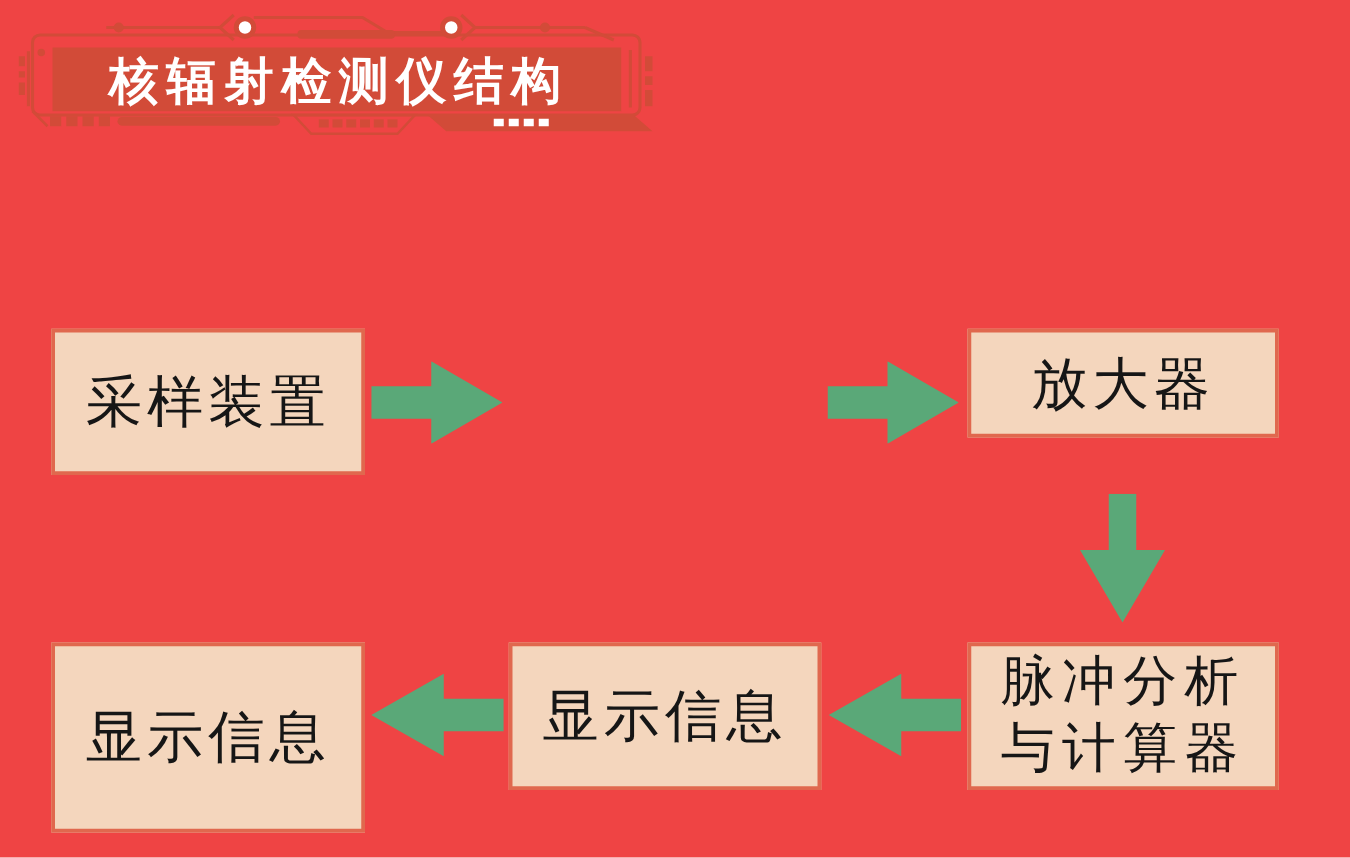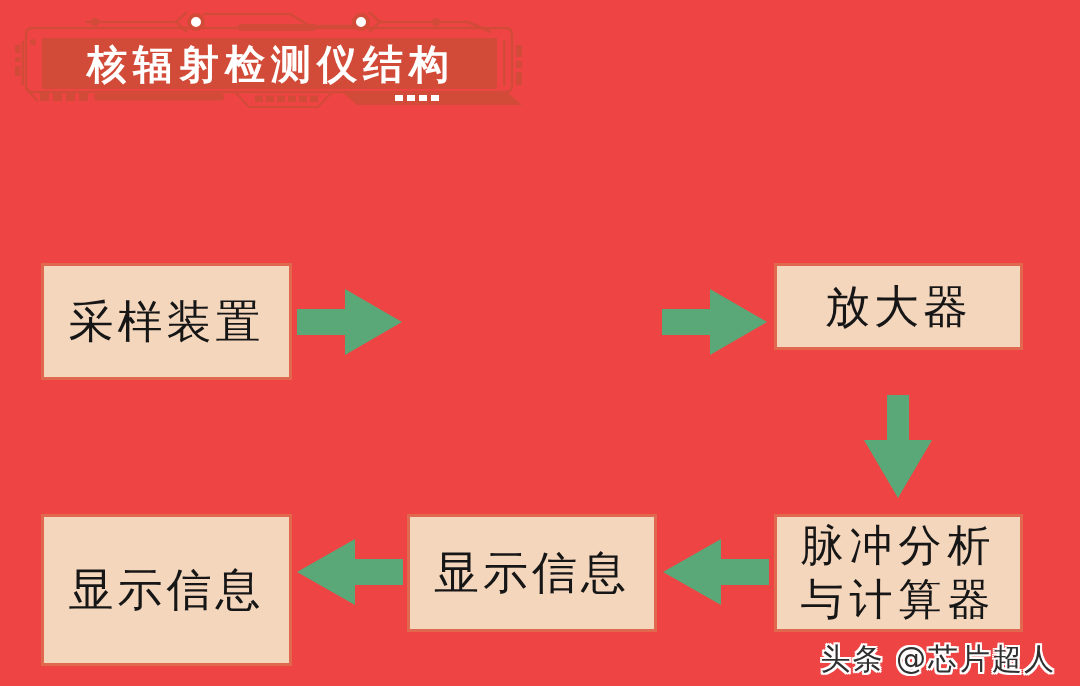--- a/index.html
+++ b/index.html
@@ -168,15 +168,14 @@
   <svg class="flow-arrow" style="left:864px; top:395px;" width="68" height="103" xmlns="http://www.w3.org/2000/svg">
     <polygon points="23,0 45,0 45,45 68,45 34,103 0,45 23,45"></polygon>
   </svg>
   <svg class="flow-arrow" style="left:663px; top:539px;" width="106" height="66" xmlns="http://www.w3.org/2000/svg">
     <polygon points="106,20 58,20 58,0 0,33 58,66 58,46 106,46"></polygon>
   </svg>
   <svg class="flow-arrow" style="left:297px; top:539px;" width="106" height="66" xmlns="http://www.w3.org/2000/svg">
     <polygon points="106,20 58,20 58,0 0,33 58,66 58,46 106,46"></polygon>
   </svg>
 
-  <div class="watermark">头条 @芯片超人</div>
 
 </div>
 
 </body></html>

